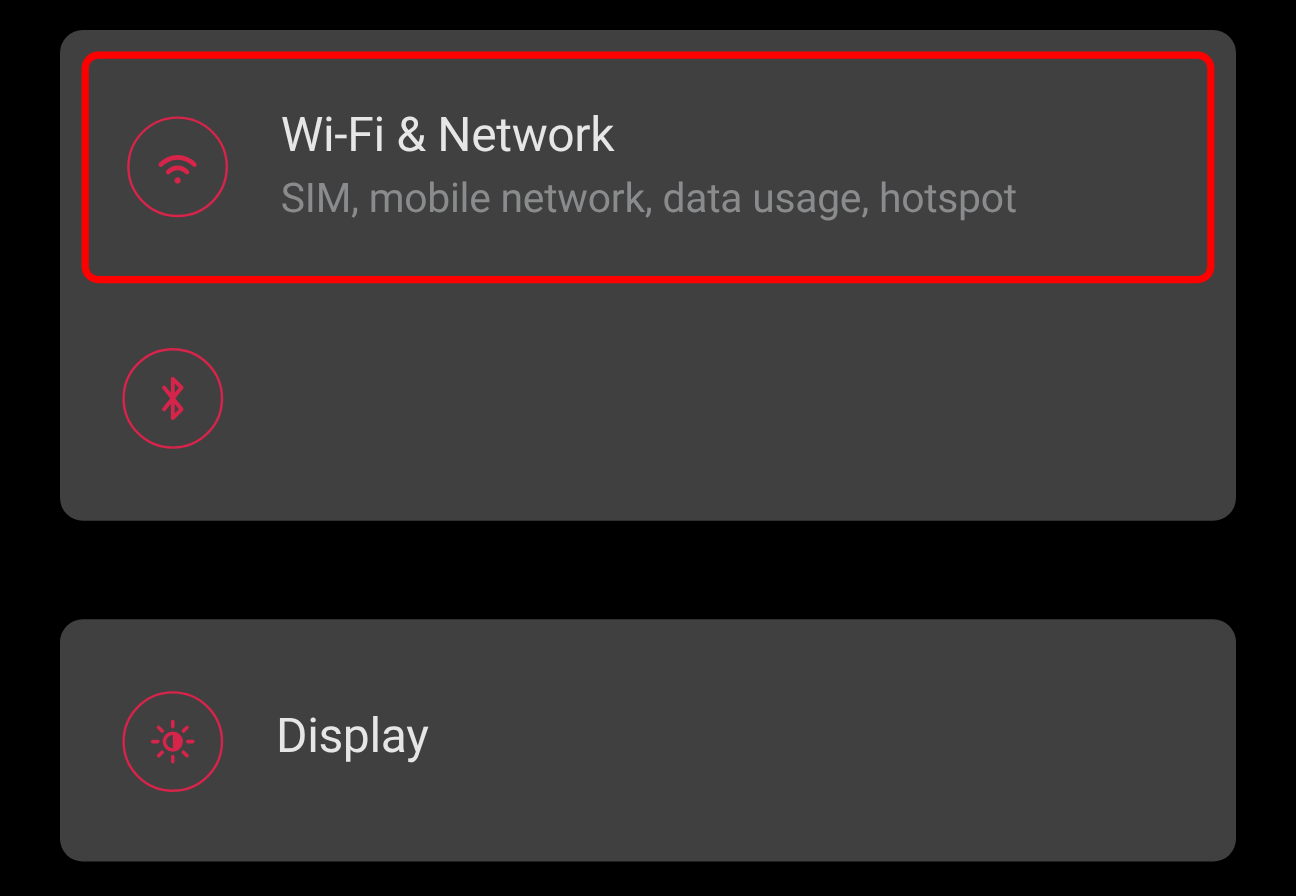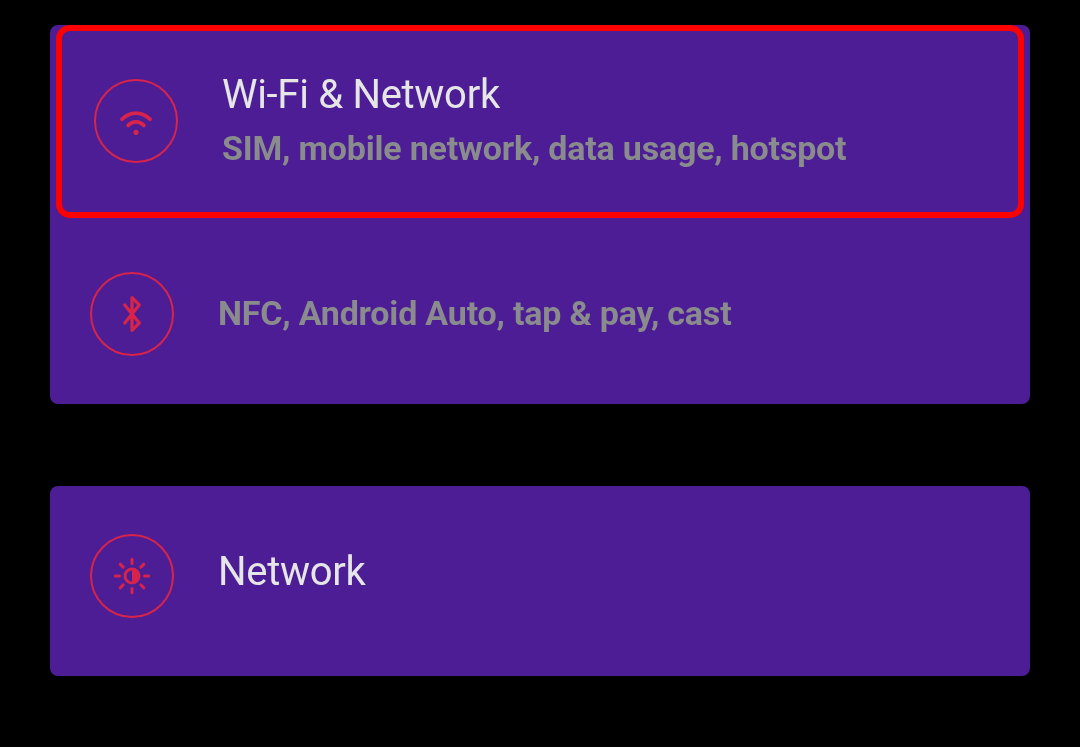--- a/index.html
+++ b/index.html
@@ -8,24 +8,24 @@
       box-sizing: border-box;
     }
     body {
       width: 1080px;
       height: 747px;
       background: #000000;
       font-family: -apple-system, BlinkMacSystemFont, "Segoe UI", Roboto, Helvetica, Arial, sans-serif;
       overflow: hidden;
     }
     .settings-card {
-      background: #4c1d95;
-      border-radius: 8px;
+      background: #404040;
+      border-radius: 19px;
       margin: 30px 50px 0 50px;
-      padding: 0;
+      padding: 12px;
     }
     .settings-card.first {
       margin-top: 25px;
     }
     .settings-card.second {
       margin-top: 82px;
       padding-bottom: 10px;
     }
     .settings-item {
       display: flex;
@@ -57,21 +57,21 @@
     .item-title {
       color: #e6e6e7;
       font-size: 40px;
       font-weight: 400;
       letter-spacing: -0.3px;
       margin-bottom: 8px;
     }
     .item-subtitle {
       color: #8a8b8d;
       font-size: 34px;
-      font-weight: 700;
+      font-weight: 400;
       letter-spacing: -0.2px;
       line-height: 1.35;
     }
   </style>
 </head>
 <body>
 
 <div class="settings-card first">
 
   <div class="settings-item highlighted">
@@ -88,21 +88,20 @@
     </div>
   </div>
 
   <div class="settings-item">
     <div class="icon-circle">
       <svg width="30" height="40" viewBox="0 0 14 22" fill="none">
         <path d="M3 6 L11 16 L7 20 L7 2 L11 6 L3 16" stroke="#d6244a" stroke-width="1.8" stroke-linejoin="round" stroke-linecap="round" fill="none"></path>
       </svg>
     </div>
     <div class="item-content">
-      <div class="item-subtitle">NFC, Android Auto, tap &amp; pay, cast</div>
     </div>
   </div>
 
 </div>
 
 <div class="settings-card second">
 
   <div class="settings-item">
     <div class="icon-circle">
       <svg width="40" height="40" viewBox="0 0 24 24" fill="none">
@@ -112,17 +111,17 @@
         <line x1="12" y1="19.5" x2="12" y2="22" stroke="#d6244a" stroke-width="1.8" stroke-linecap="round"></line>
         <line x1="2" y1="12" x2="4.5" y2="12" stroke="#d6244a" stroke-width="1.8" stroke-linecap="round"></line>
         <line x1="19.5" y1="12" x2="22" y2="12" stroke="#d6244a" stroke-width="1.8" stroke-linecap="round"></line>
         <line x1="4.9" y1="4.9" x2="6.7" y2="6.7" stroke="#d6244a" stroke-width="1.8" stroke-linecap="round"></line>
         <line x1="17.3" y1="17.3" x2="19.1" y2="19.1" stroke="#d6244a" stroke-width="1.8" stroke-linecap="round"></line>
         <line x1="4.9" y1="19.1" x2="6.7" y2="17.3" stroke="#d6244a" stroke-width="1.8" stroke-linecap="round"></line>
         <line x1="17.3" y1="6.7" x2="19.1" y2="4.9" stroke="#d6244a" stroke-width="1.8" stroke-linecap="round"></line>
       </svg>
     </div>
     <div class="item-content">
-      <div class="item-title">Network</div>
+      <div class="item-title">Display</div>
     </div>
   </div>
 
 </div>
 
 </body></html>

